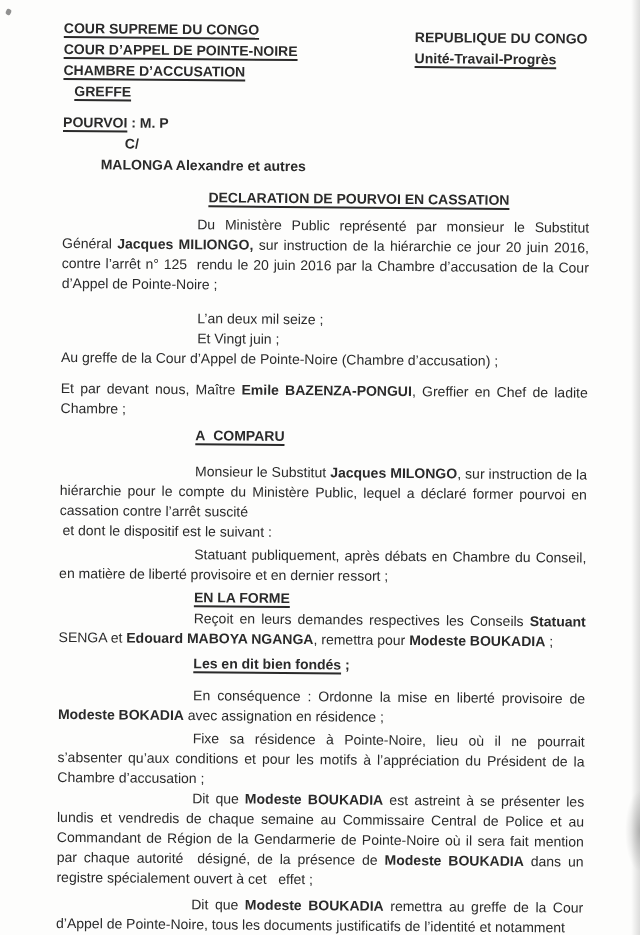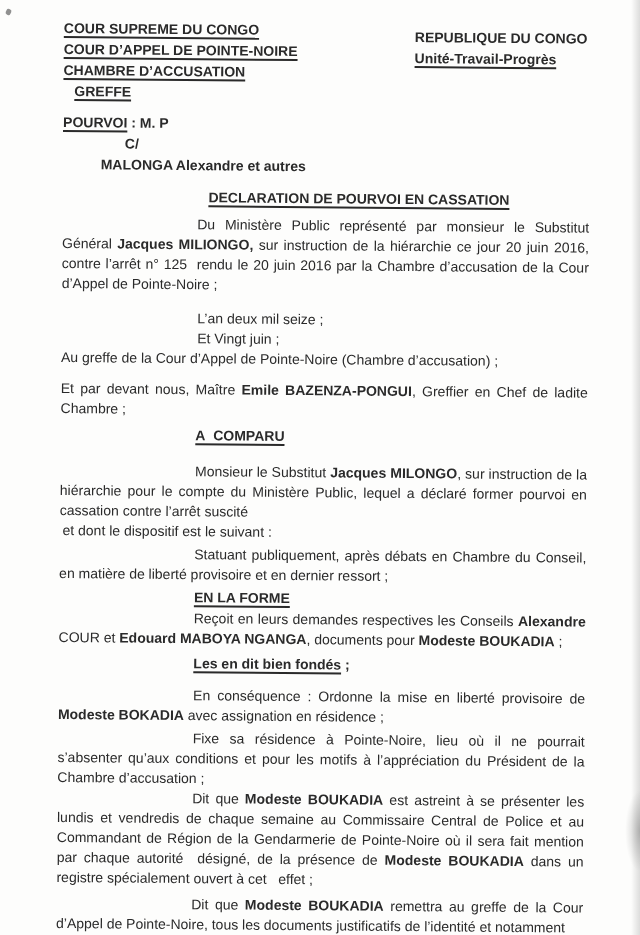--- a/index.html
+++ b/index.html
@@ -85,21 +85,21 @@
     <p class="para mt11"><span>Et par devant nous, Maître </span><span class="b">Emile BAZENZA-PONGUI</span><span>, Greffier en Chef de ladite Chambre ;</span></p>
 
     <div class="h2 u mt6">A&nbsp; COMPARU</div>
 
     <p class="para ind mt16"><span>Monsieur le Substitut </span><span class="b">Jacques MILONGO</span><span>, sur instruction de la hiérarchie pour le compte du Ministère Public, lequel a déclaré former pourvoi en cassation contre l’arrêt suscité</span></p>
     <div class="line padl">et dont le dispositif est le suivant :</div>
 
     <p class="para ind mt3">Statuant publiquement, après débats en Chambre du Conseil, en matière de liberté provisoire et en dernier ressort ;</p>
 
     <div class="h2 u mt3">EN LA FORME</div>
-    <p class="para ind mt1"><span>Reçoit en leurs demandes respectives les Conseils </span><span class="b">Alexandre</span><span> COUR et </span><span class="b">Edouard MABOYA NGANGA</span><span>, documents pour </span><span class="b">Modeste BOUKADIA</span><span> ;</span></p>
+    <p class="para ind mt1"><span>Reçoit en leurs demandes respectives les Conseils </span><span class="b">Statuant</span><span> SENGA et </span><span class="b">Edouard MABOYA NGANGA</span><span>, remettra pour </span><span class="b">Modeste BOUKADIA</span><span> ;</span></p>
 
     <div class="h2 mt5"><span class="b u">Les en dit bien fondés</span><span class="b"> ;</span></div>
 
     <p class="para ind mt12"><span>En conséquence : Ordonne la mise en liberté provisoire de </span><span class="b">Modeste BOKADIA</span><span> avec assignation en résidence ;</span></p>
 
     <p class="para ind mt3">Fixe sa résidence à Pointe-Noire, lieu où il ne pourrait s’absenter qu’aux conditions et pour les motifs à l’appréciation du Président de la Chambre d’accusation ;</p>
 
     <p class="para ind"><span>Dit que </span><span class="b">Modeste BOUKADIA</span><span> est astreint à se présenter les lundis et vendredis de chaque semaine au Commissaire Central de Police et au Commandant de Région de la Gendarmerie de Pointe-Noire où il sera fait mention par chaque autorité&nbsp; désigné, de la présence de </span><span class="b">Modeste BOUKADIA</span><span> dans un registre spécialement ouvert à cet&nbsp;&nbsp; effet ;</span></p>
 
     <p class="para ind mt6"><span>Dit que </span><span class="b">Modeste BOUKADIA</span><span> remettra au greffe de la Cour d’Appel de Pointe-Noire, tous les documents justificatifs de l’identité et notamment</span></p>

